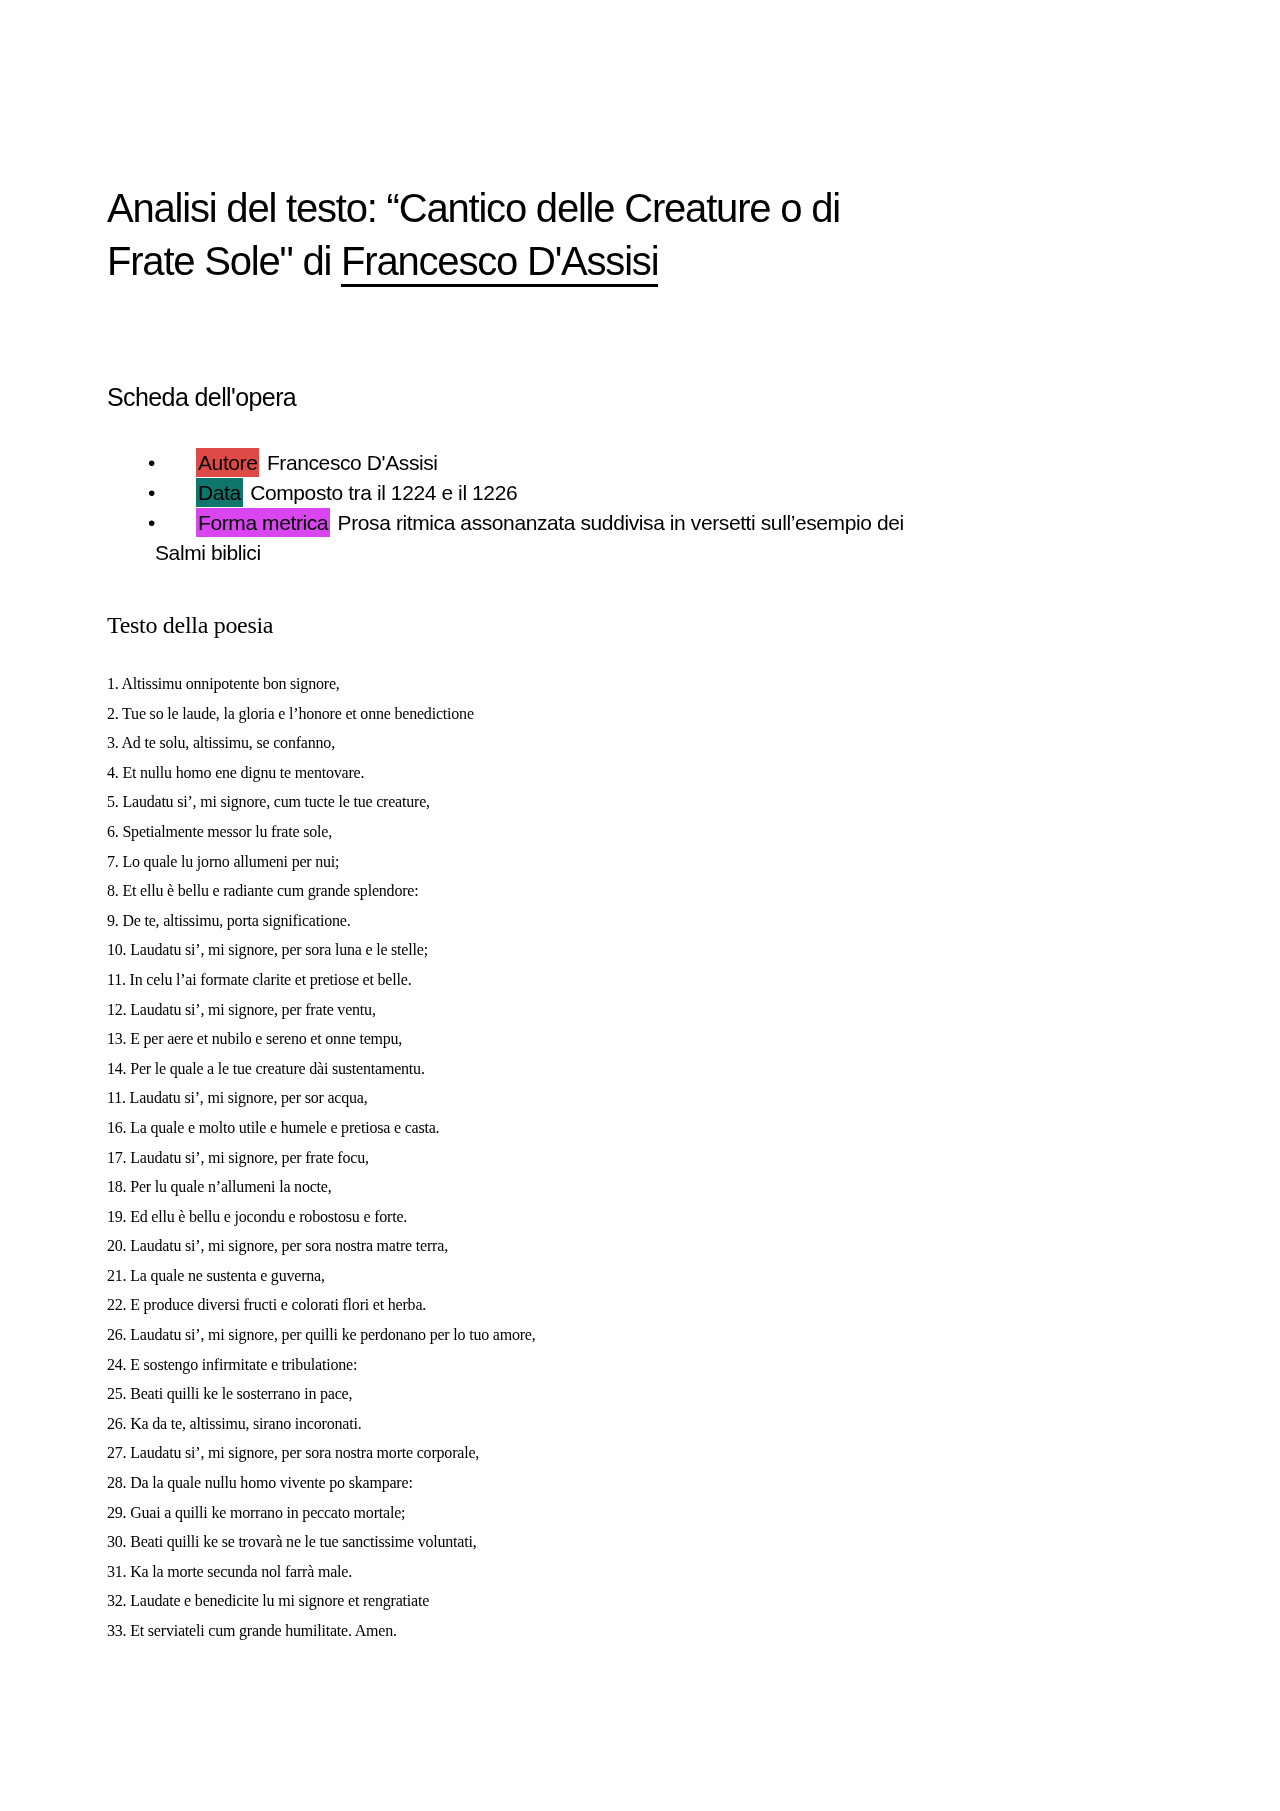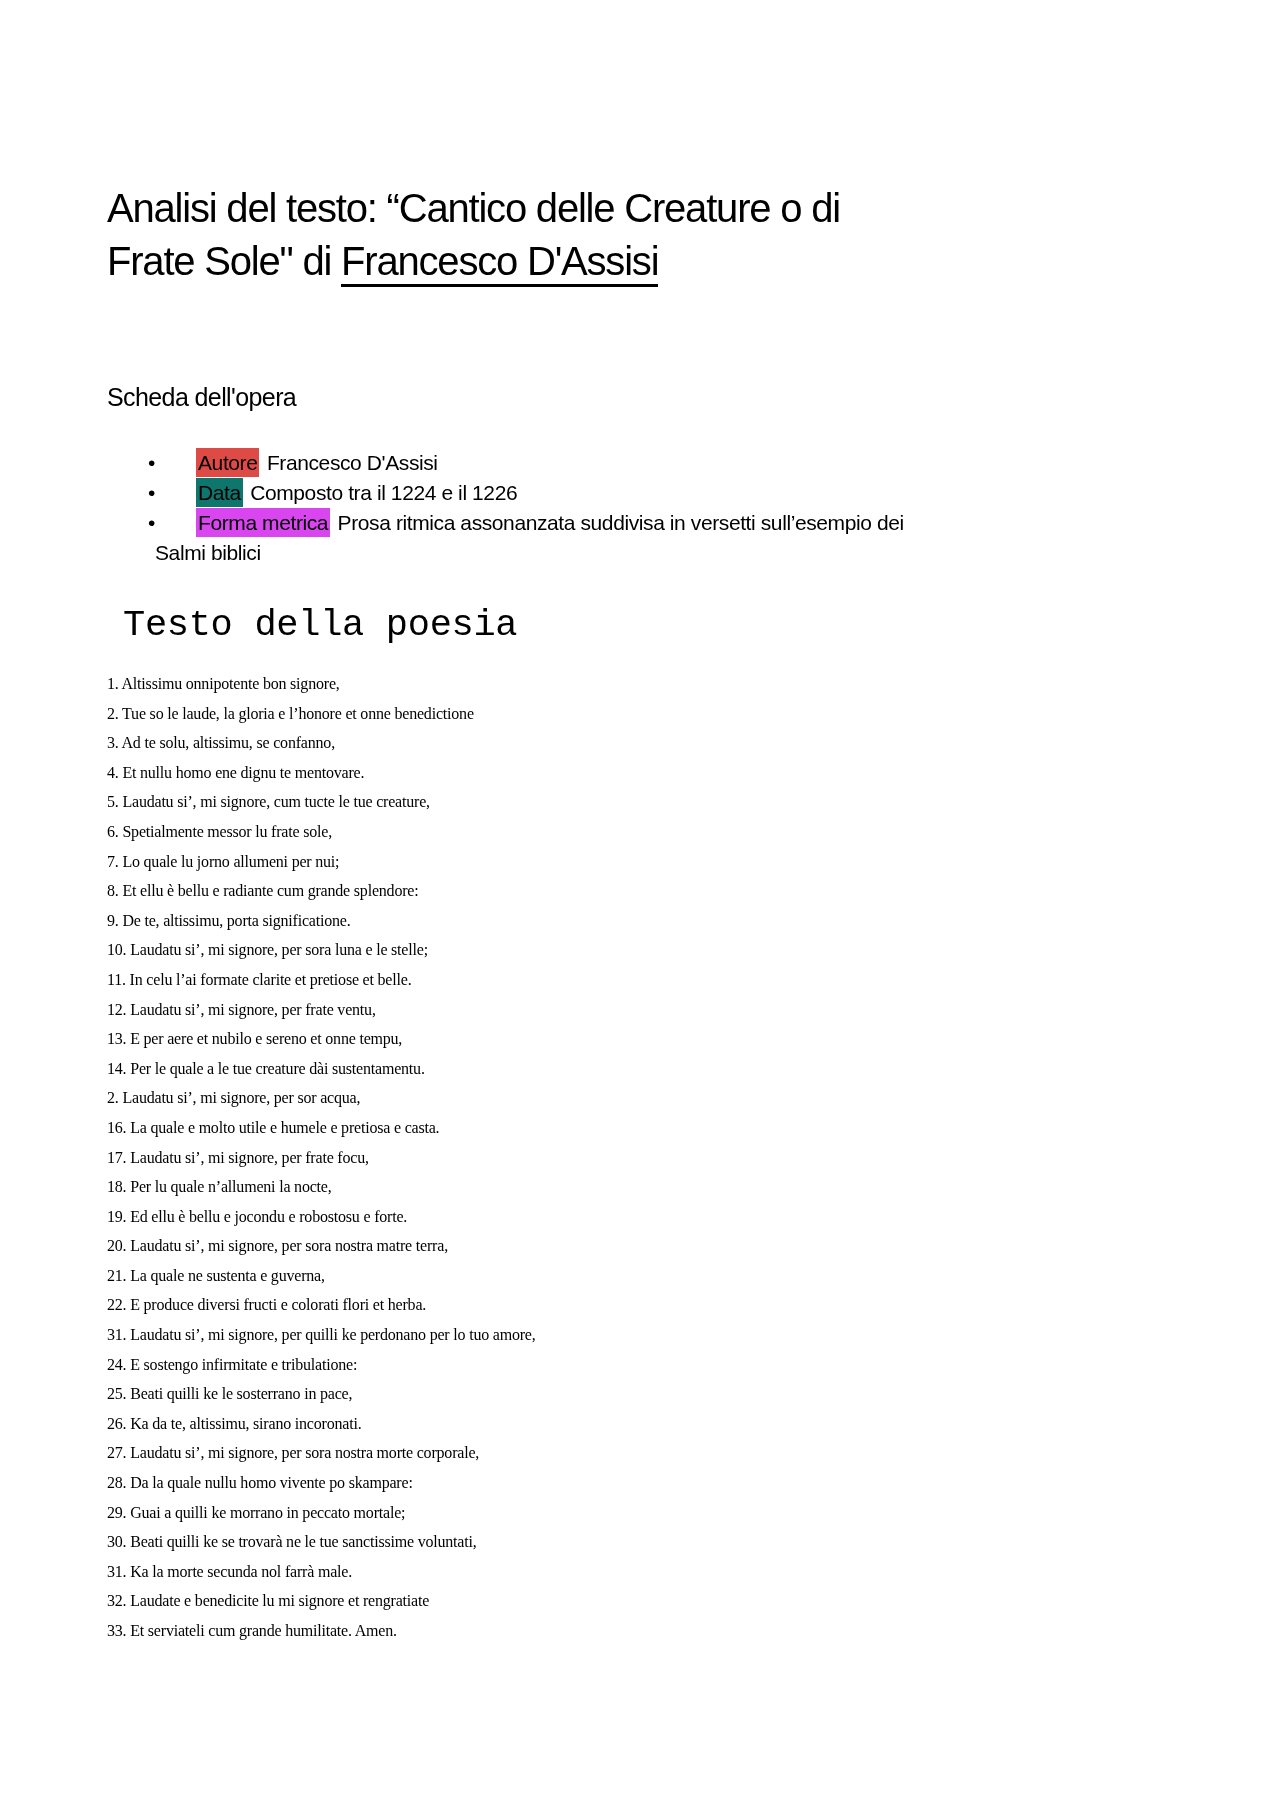--- a/index.html
+++ b/index.html
@@ -61,25 +61,25 @@
   .hl {
     padding: 3px 2px;
     margin-right: 2px;
   }
   .cont {
     display: block;
     text-indent: 0;
   }
   
   .poem-heading {
-    margin: 16px;
+    margin: 0;
     margin-top: 37px;
-    font-family: Liberation Mono, monospace;
+    font-family: Liberation Serif, serif;
     font-weight: 400;
-    font-size: 37px;
+    font-size: 24px;
     line-height: 40px;
     letter-spacing: -0.3px;
   }
   
   .poem {
     margin-top: 24px;
     font-family: "Liberation Serif", serif;
     font-size: 16px;
     line-height: 29.6px;
     letter-spacing: -0.2px;
@@ -138,37 +138,37 @@
       <div class="poem-line">10. Laudatu si’, mi signore, per sora luna e le stelle;</div>
 
       <div class="poem-line">11. In celu l’ai formate clarite et pretiose et belle.</div>
 
       <div class="poem-line">12. Laudatu si’, mi signore, per frate ventu,</div>
 
       <div class="poem-line">13. E per aere et nubilo e sereno et onne tempu,</div>
 
       <div class="poem-line">14. Per le quale a le tue creature dài sustentamentu.</div>
 
-      <div class="poem-line">2. Laudatu si’, mi signore, per sor acqua,</div>
+      <div class="poem-line">11. Laudatu si’, mi signore, per sor acqua,</div>
 
       <div class="poem-line">16. La quale e molto utile e humele e pretiosa e casta.</div>
 
       <div class="poem-line">17. Laudatu si’, mi signore, per frate focu,</div>
 
       <div class="poem-line">18. Per lu quale n’allumeni la nocte,</div>
 
       <div class="poem-line">19. Ed ellu è bellu e jocondu e robostosu e forte.</div>
 
       <div class="poem-line">20. Laudatu si’, mi signore, per sora nostra matre terra,</div>
 
       <div class="poem-line">21. La quale ne sustenta e guverna,</div>
 
       <div class="poem-line">22. E produce diversi fructi e colorati flori et herba.</div>
 
-      <div class="poem-line">31. Laudatu si’, mi signore, per quilli ke perdonano per lo tuo amore,</div>
+      <div class="poem-line">26. Laudatu si’, mi signore, per quilli ke perdonano per lo tuo amore,</div>
 
       <div class="poem-line">24. E sostengo infirmitate e tribulatione:</div>
 
       <div class="poem-line">25. Beati quilli ke le sosterrano in pace,</div>
 
       <div class="poem-line">26. Ka da te, altissimu, sirano incoronati.</div>
 
       <div class="poem-line">27. Laudatu si’, mi signore, per sora nostra morte corporale,</div>
 
       <div class="poem-line">28. Da la quale nullu homo vivente po skampare:</div>

